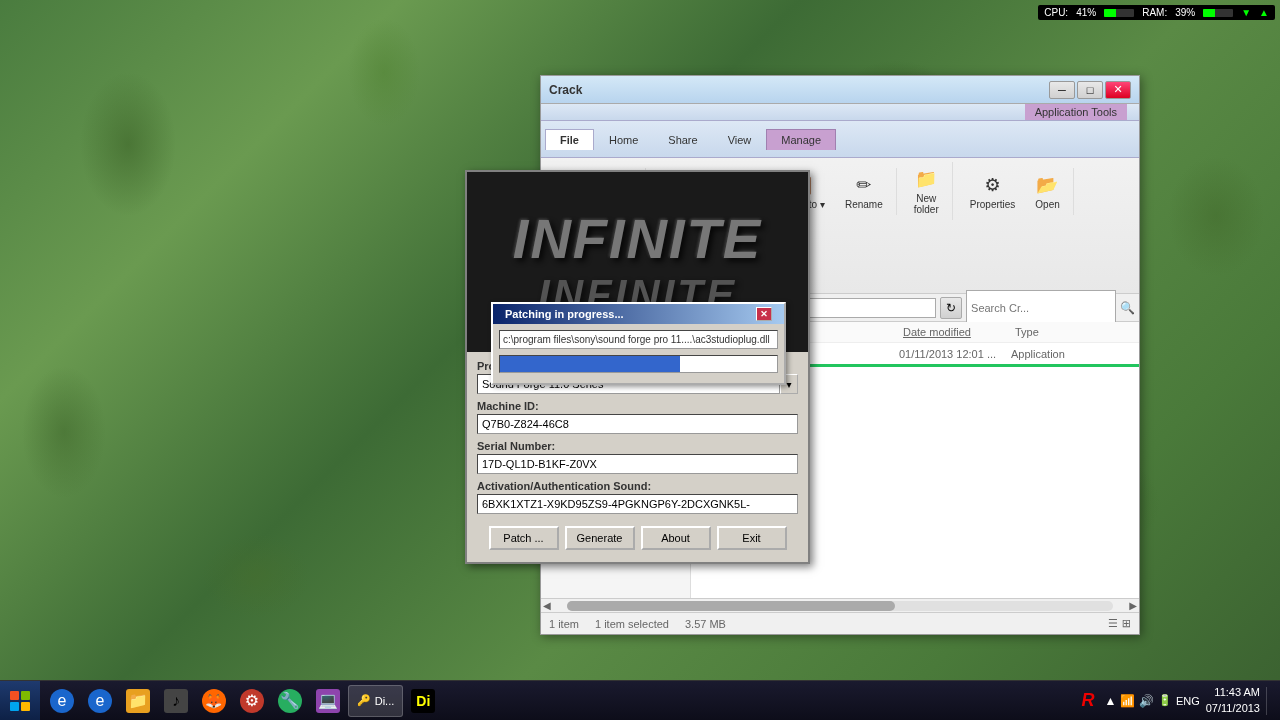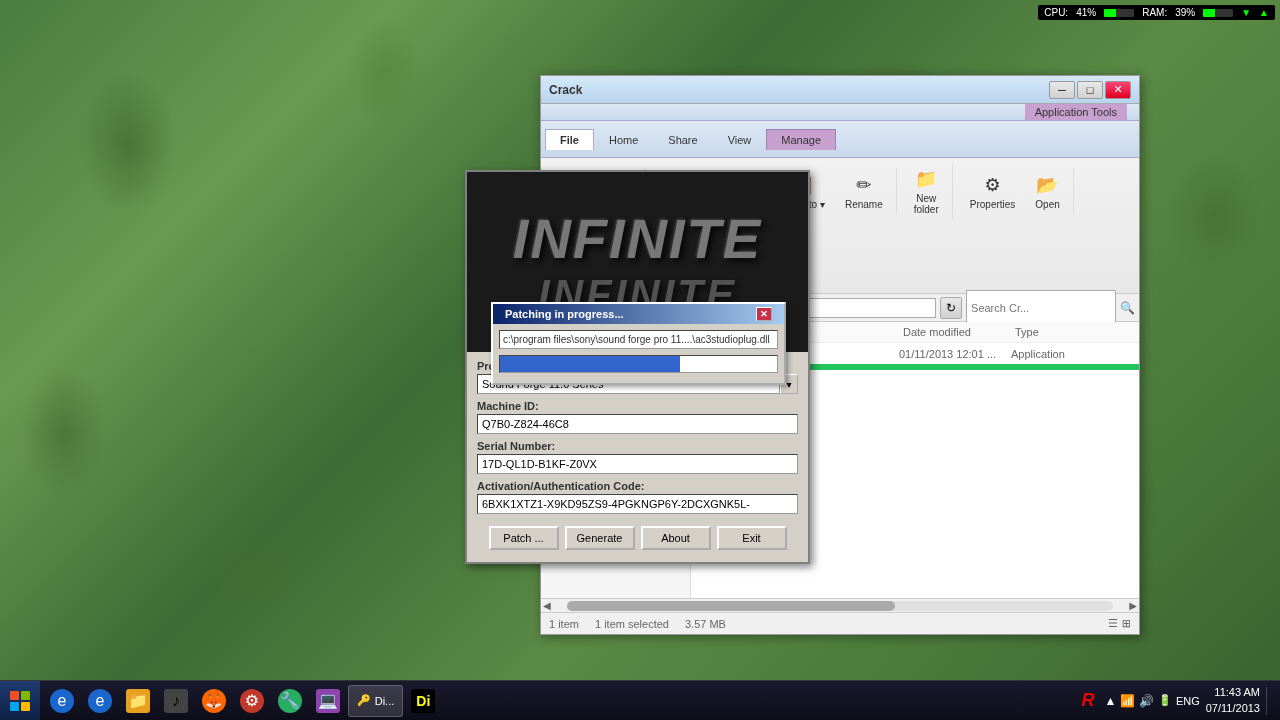--- a/index.html
+++ b/index.html
@@ -384,30 +384,30 @@
       font-size: 11px;
       color: #666;
       background: #fafafa;
     }
 
     .content-header-col {
       padding: 0 4px;
     }
 
     .content-header-col:first-child { width: 200px; }
-    .content-header-col:nth-child(2) { flex: 1; }
+    .content-header-col:nth-child(2) { flex: 1; text-decoration: underline; }
     .content-header-col:nth-child(3) { width: 120px; }
 
     .content-row {
       display: flex;
       align-items: center;
       padding: 4px 8px;
       font-size: 11px;
       color: #333;
-      border-bottom: 6px solid #22c55e;
+      border-bottom: 3px solid #22c55e;
       cursor: pointer;
     }
 
     .content-row .name { width: 200px; display: flex; align-items: center; gap: 4px; }
     .content-row .date { flex: 1; color: #666; }
     .content-row .type { width: 120px; color: #666; }
 
     .status-bar {
       height: 22px;
       background: #f0f0f0;
@@ -852,21 +852,21 @@
     <div class="form-label">Machine ID:</div>
     <div class="form-input-row">
       <input class="form-input" type="text" value="Q7B0-Z824-46C8" style="">
     </div>
 
     <div class="form-label">Serial Number:</div>
     <div class="form-input-row">
       <input class="form-input" type="text" value="17D-QL1D-B1KF-Z0VX" style="">
     </div>
 
-    <div class="form-label">Activation/Authentication Code:</div>
+    <div class="form-label">Activation/Authentication Sound:</div>
     <div class="form-input-row">
       <input class="form-input" type="text" value="6BXK1XTZ1-X9KD95ZS9-4PGKNGP6Y-2DCXGNK5L-" style="">
     </div>
 
     <div class="app-buttons">
       <button class="app-btn">Patch ...</button>
       <button class="app-btn">Generate</button>
       <button class="app-btn">About</button>
       <button class="app-btn">Exit</button>
     </div>

